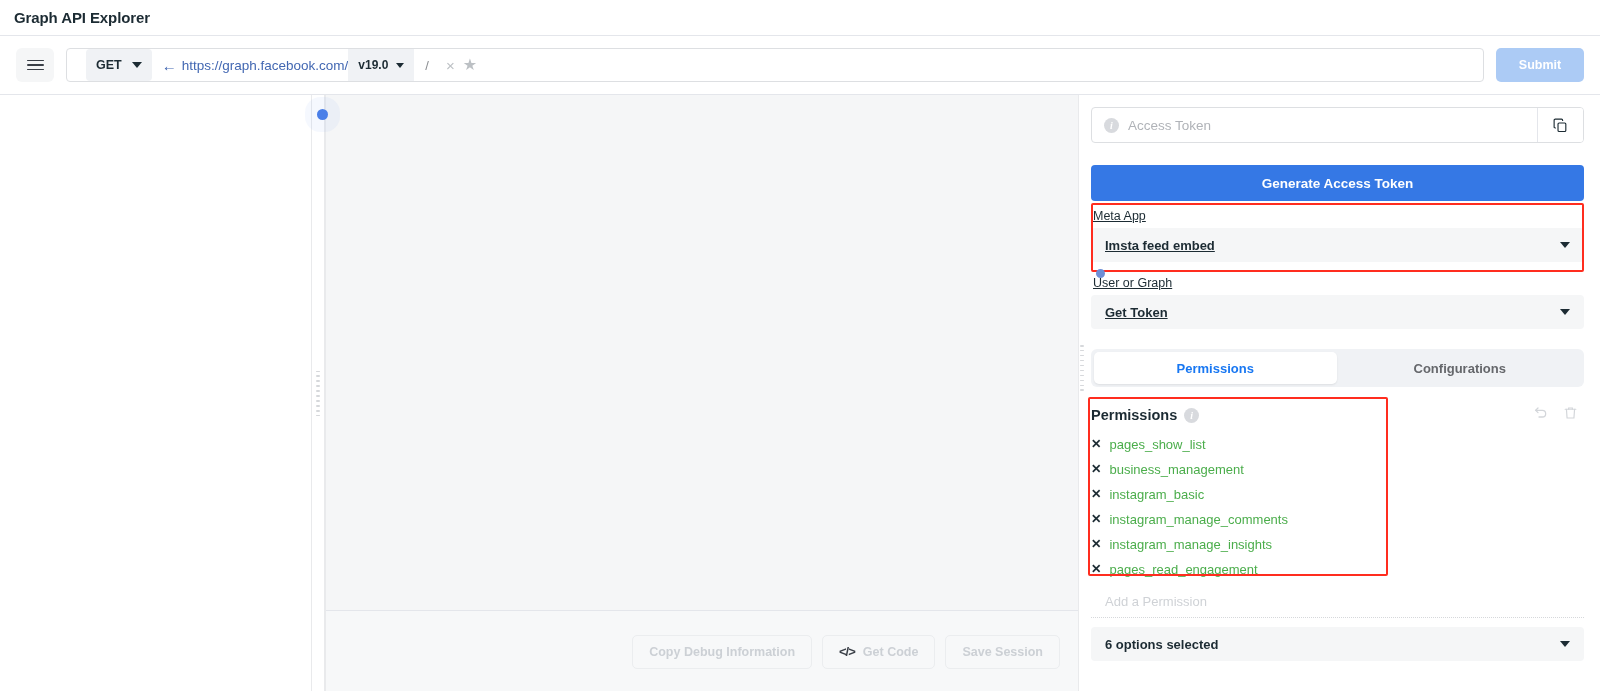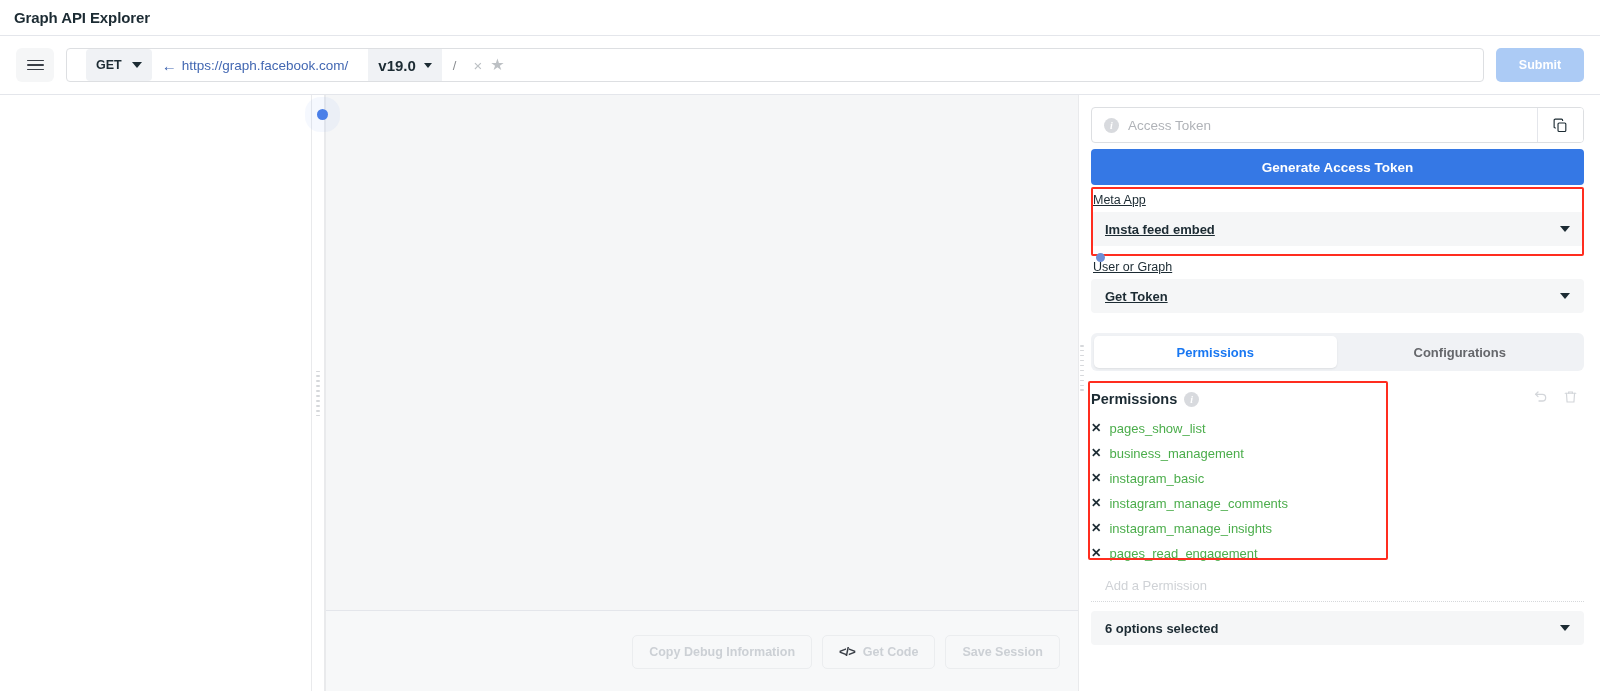--- a/index.html
+++ b/index.html
@@ -112,28 +112,28 @@
   }
   .host-url {
     font-size: 13.5px;
     color: #4267b2;
     margin-left: 5px;
     white-space: nowrap;
     flex: none;
   }
   .version-select {
     height: 41px;
-    margin-left: 20px;
+    margin-left: 0;
     padding: 0 10px;
     background: #f0f2f5;
     border-radius: 4px;
     display: flex;
     align-items: center;
     gap: 8px;
-    font-size: 15px;
+    font-size: 12px;
     font-weight: 700;
     color: #1c2b33;
     cursor: pointer;
     flex: none;
   }
   .slash {
     margin: 0 9px 0 11px;
     font-size: 13px;
     color: #8a8d91;
     flex: none;
@@ -348,21 +348,21 @@
     align-items: center;
     justify-content: center;
     cursor: pointer;
     background: #ffffff;
     flex: none;
   }
 
   .primary-btn {
     width: 100%;
     height: 36px;
-    margin-top: 6px;
+    margin-top: 22px;
     border: none;
     border-radius: 4px;
     background: #3578e5;
     color: #ffffff;
     font-family: "Liberation Sans", sans-serif;
     font-size: 13.5px;
     font-weight: 700;
     cursor: pointer;
   }
 

